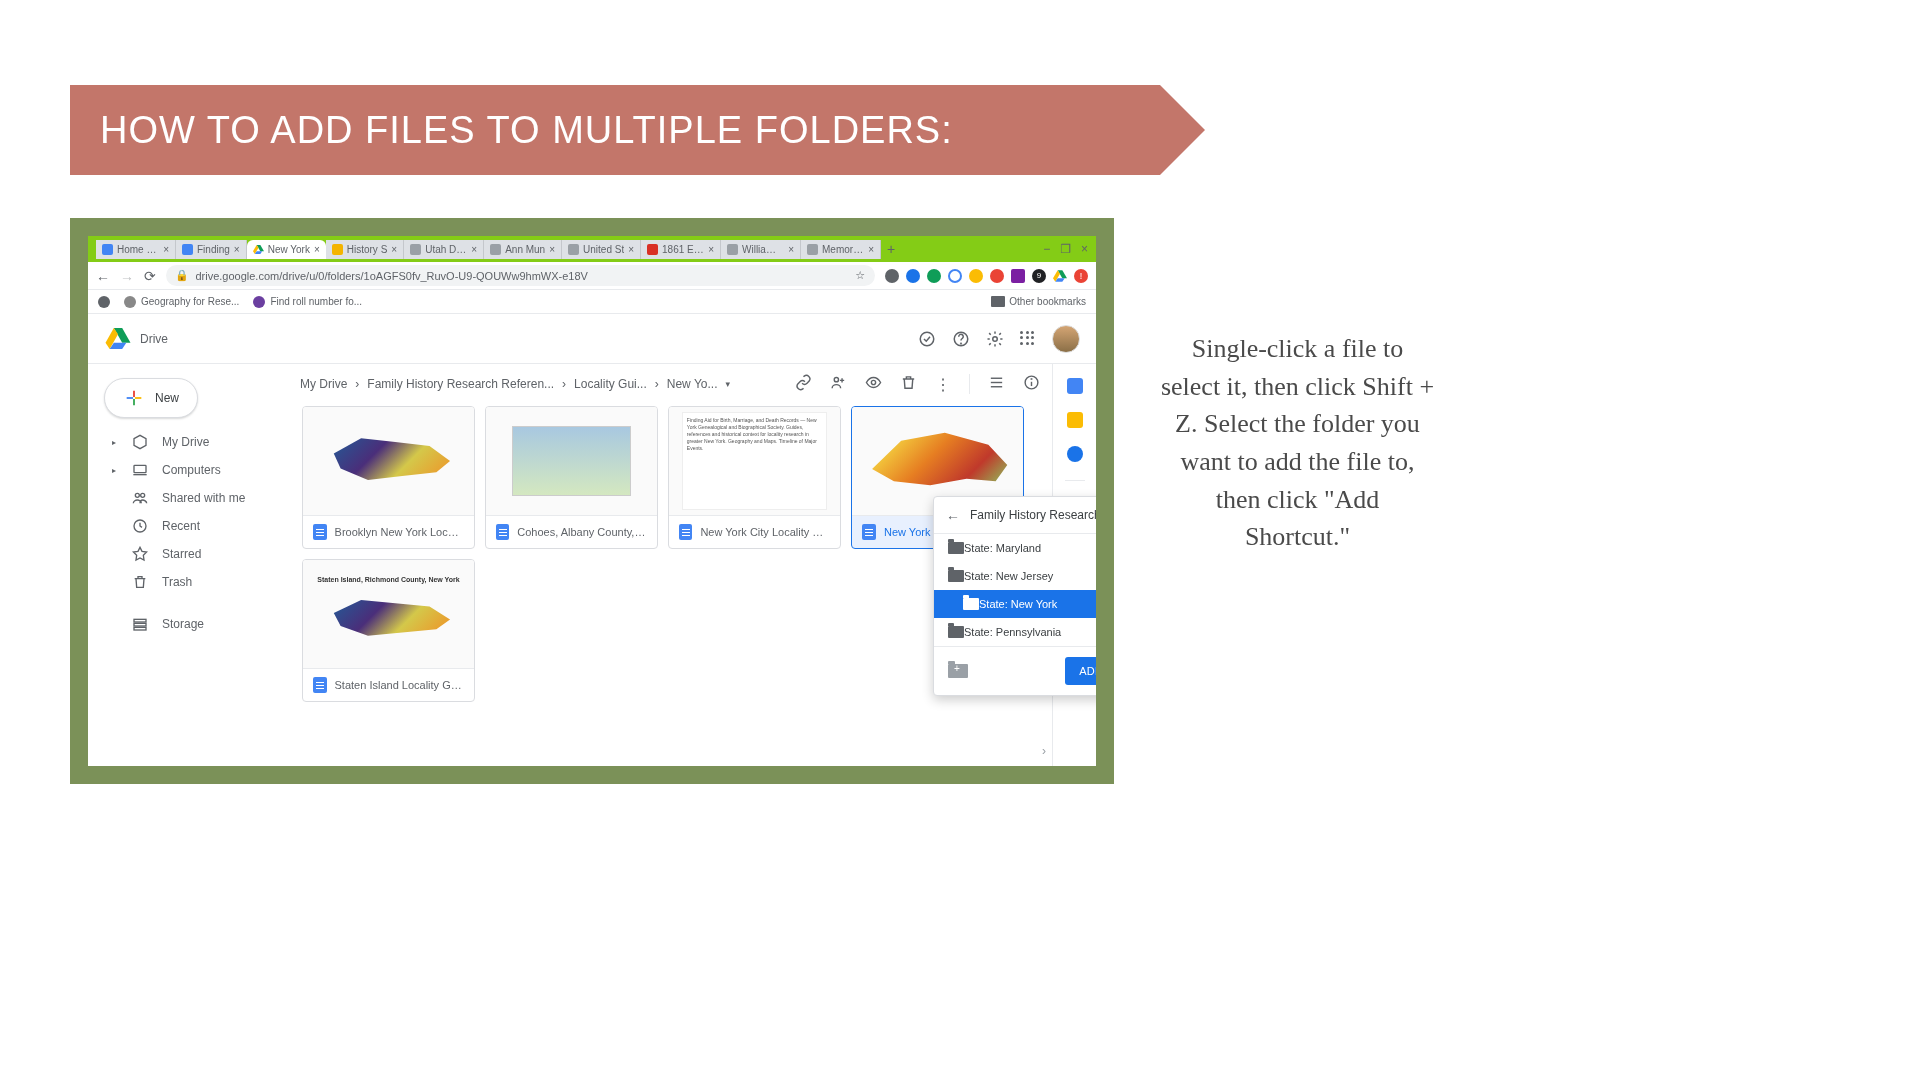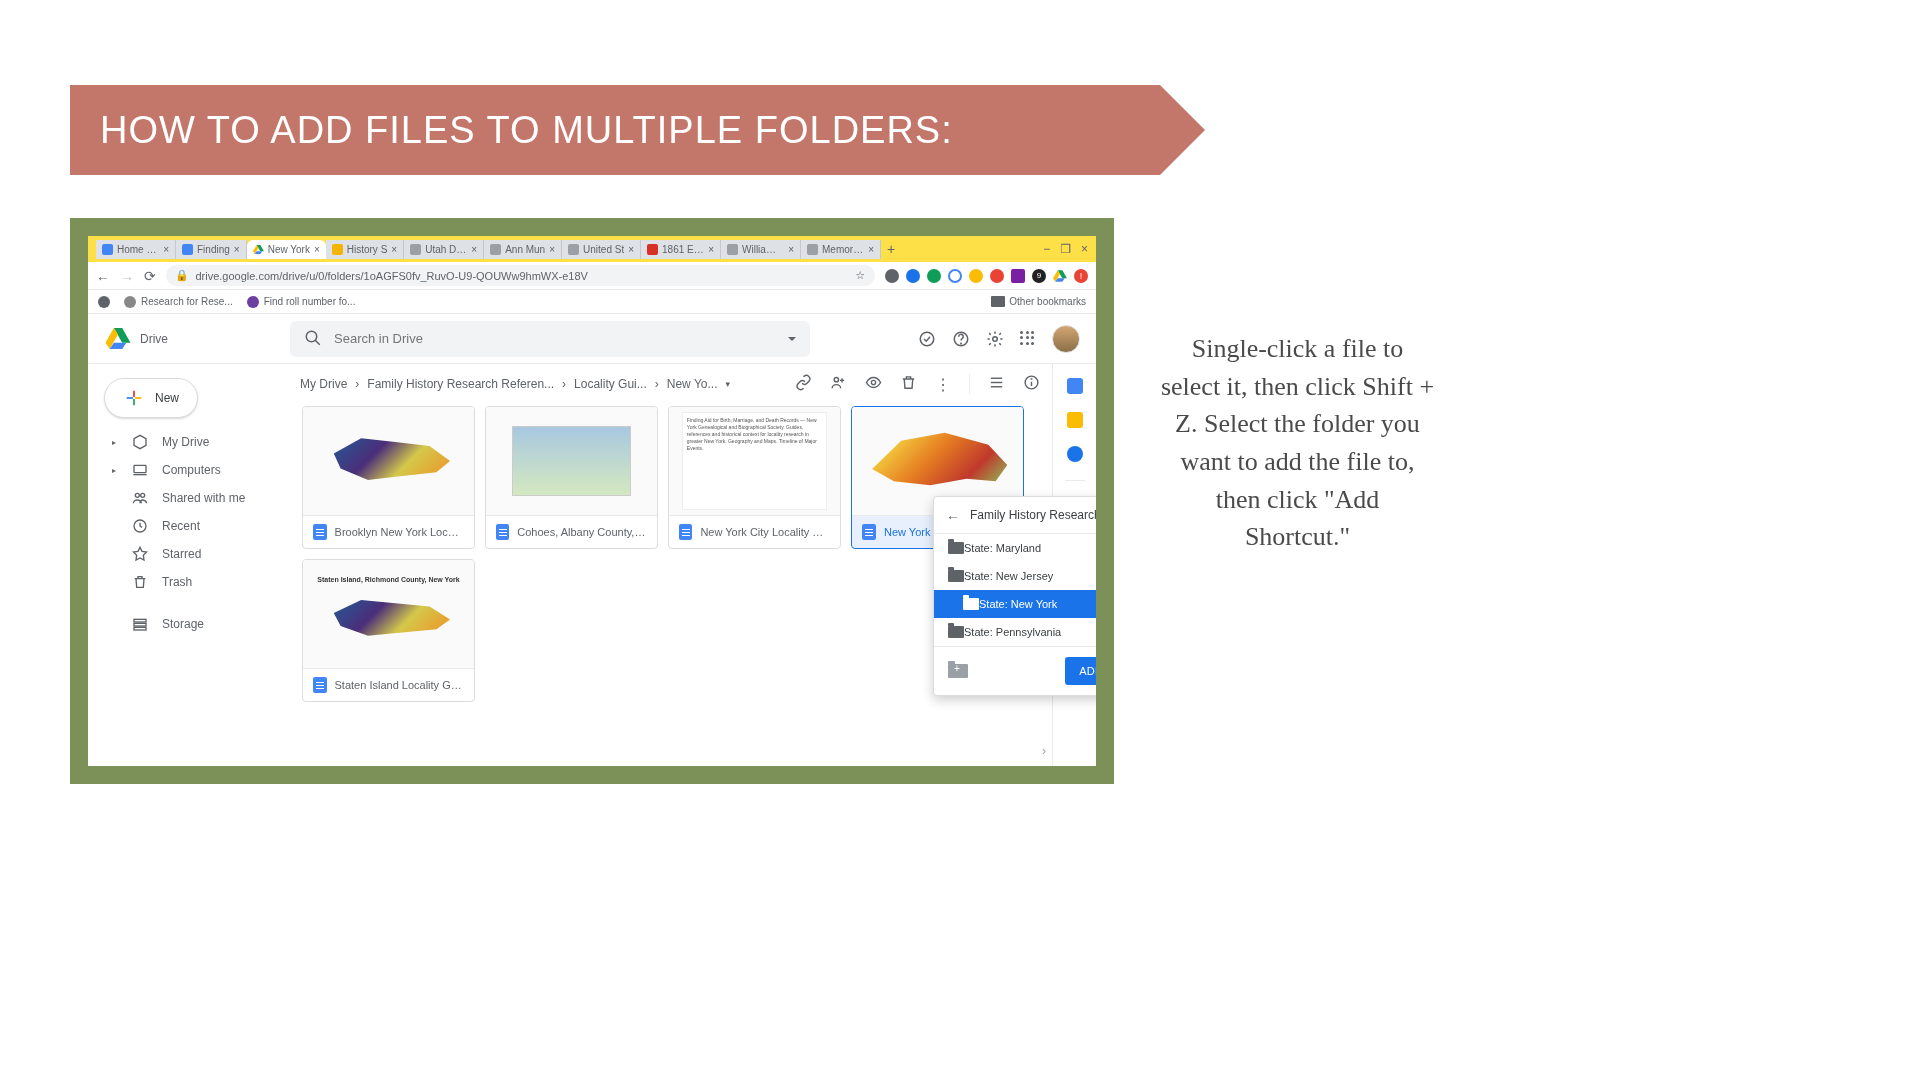--- a/index.html
+++ b/index.html
@@ -5,21 +5,21 @@
   * { box-sizing: border-box; margin: 0; padding: 0; }
   body { width: 1920px; height: 1080px; font-family: 'Segoe UI', Arial, sans-serif; background: #fff; position: relative; }
 
   .banner { position: absolute; top: 85px; left: 70px; width: 1090px; height: 90px; background: #C3766A; display: flex; align-items: center; padding-left: 30px; }
   .banner::after { content: ''; position: absolute; right: -45px; top: 0; border-top: 45px solid transparent; border-bottom: 45px solid transparent; border-left: 45px solid #C3766A; }
   .banner-text { color: #fff; font-family: 'Segoe UI', sans-serif; font-size: 38px; font-weight: 500; letter-spacing: 1px; }
 
   .frame { position: absolute; top: 218px; left: 70px; width: 1044px; height: 566px; background: #7B9158; padding: 18px; }
   .browser { width: 100%; height: 100%; background: #fff; display: flex; flex-direction: column; font-size: 11px; color: #5f6368; }
 
-  .tabstrip { display: flex; align-items: center; background: #fde047; height: 26px; padding: 0 8px; gap: 0; }
+  .tabstrip { display: flex; align-items: center; background: #84cc16; height: 26px; padding: 0 8px; gap: 0; }
   .tab { display: flex; align-items: center; gap: 4px; padding: 4px 6px; background: #dee1e6; font-size: 10px; color: #5f6368; overflow: hidden; white-space: nowrap; max-width: 80px; border-right: 1px solid #c4c7cc; }
   .tab.active { background: #fff; border-radius: 6px 6px 0 0; border-right: none; }
   .tab .favicon { width: 11px; height: 11px; border-radius: 2px; flex-shrink: 0; }
   .tab .tx { overflow: hidden; text-overflow: ellipsis; }
   .tab .close { font-size: 10px; color: #5f6368; margin-left: auto; }
   .newtab { font-size: 14px; color: #5f6368; padding: 0 6px; }
   .winctrl { margin-left: auto; display: flex; gap: 10px; color: #5f6368; font-size: 12px; }
 
   .addr { display: flex; align-items: center; height: 28px; background: #fff; padding: 0 8px; gap: 10px; border-bottom: 1px solid #e8eaed; }
   .addr .nav { color: #5f6368; font-size: 14px; }
@@ -202,50 +202,40 @@
         <span class="ext-icon" style="background:#ea4335;color:#fff;font-size:9px;display:flex;align-items:center;justify-content:center">!</span>
       </div>
     </div>
 
     <div class="bkbar">
       <div class="bkitem">
           <span class="ic" style="background:#5f6368"></span>
         </div>
       <div class="bkitem">
           <span class="ic" style="background:#888"></span>
-          <span>Research for Rese...</span>
+          <span>Geography for Rese...</span>
         </div>
       <div class="bkitem">
           <span class="ic" style="background:#6b3fa0"></span>
           <span>Find roll number fo...</span>
         </div>
       <div class="otherbk">
           <span style="width:14px;height:11px;background:#5f6368;border-radius:1px"></span>
           <span>Other bookmarks</span>
         </div>
     </div>
 
     <div class="drive-header">
       <div class="drive-logo">
         <svg class="drive-logo-tri" viewBox="0 0 24 24">
             <path fill="#0f9d58" d="M8 2l8 0 8 14-8 0z"></path>
             <path fill="#fbbc04" d="M8 2l-8 14 4 6 8-14z"></path>
             <path fill="#4285f4" d="M4 22l4-6 12 0-4 6z"></path>
           </svg>
         <span class="drive-logo-text">Drive</span>
-      </div>
-      <div class="searchbox">
-        <span class="glass">
-          <svg width="18" height="18" viewBox="0 0 24 24" fill="none" stroke="#5f6368" stroke-width="2">
-              <circle cx="10" cy="10" r="7"></circle>
-              <line x1="21" y1="21" x2="15" y2="15"></line>
-            </svg>
-        </span>
-        <input placeholder="Search in Drive" style="">
-        <span class="caret"></span>
       </div>
       <div class="hdr-icons">
         <span class="gi">
             <svg width="18" height="18" viewBox="0 0 24 24" fill="none" stroke="#5f6368" stroke-width="2">
               <circle cx="12" cy="12" r="9"></circle>
               <path d="M8 12l3 3 5-6"></path>
             </svg>
           </span>
         <span class="gi">
             <svg width="18" height="18" viewBox="0 0 24 24" fill="none" stroke="#5f6368" stroke-width="2">

